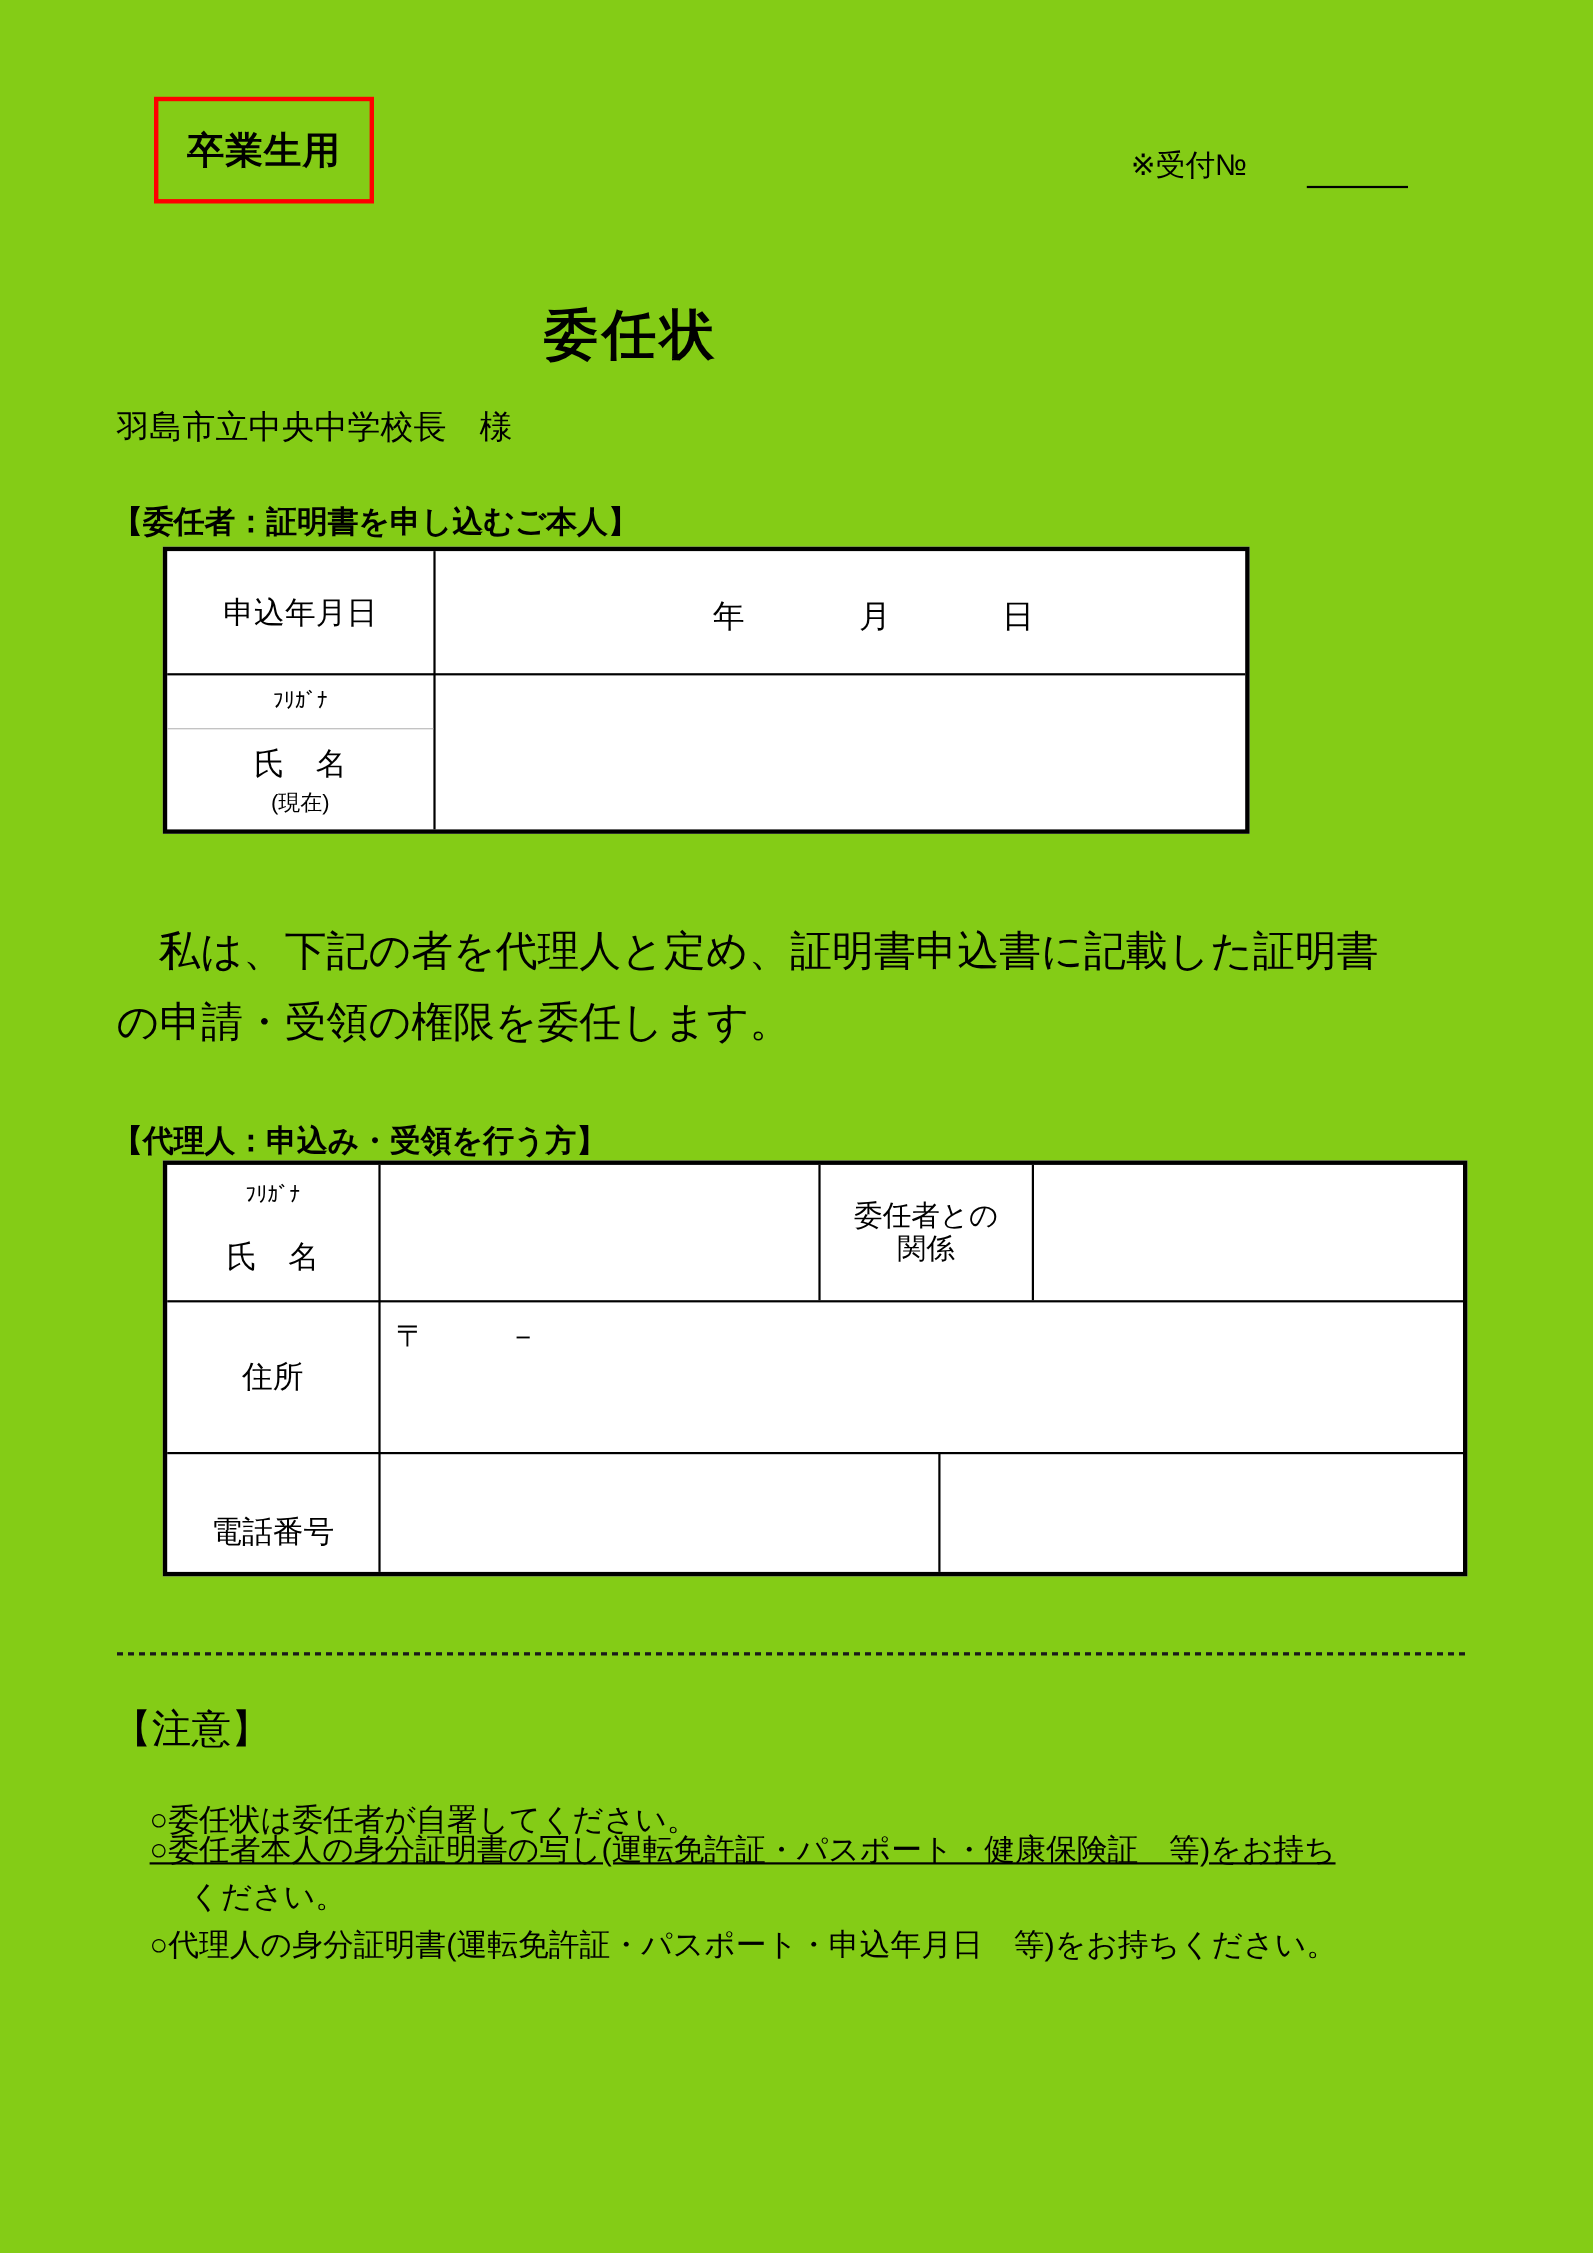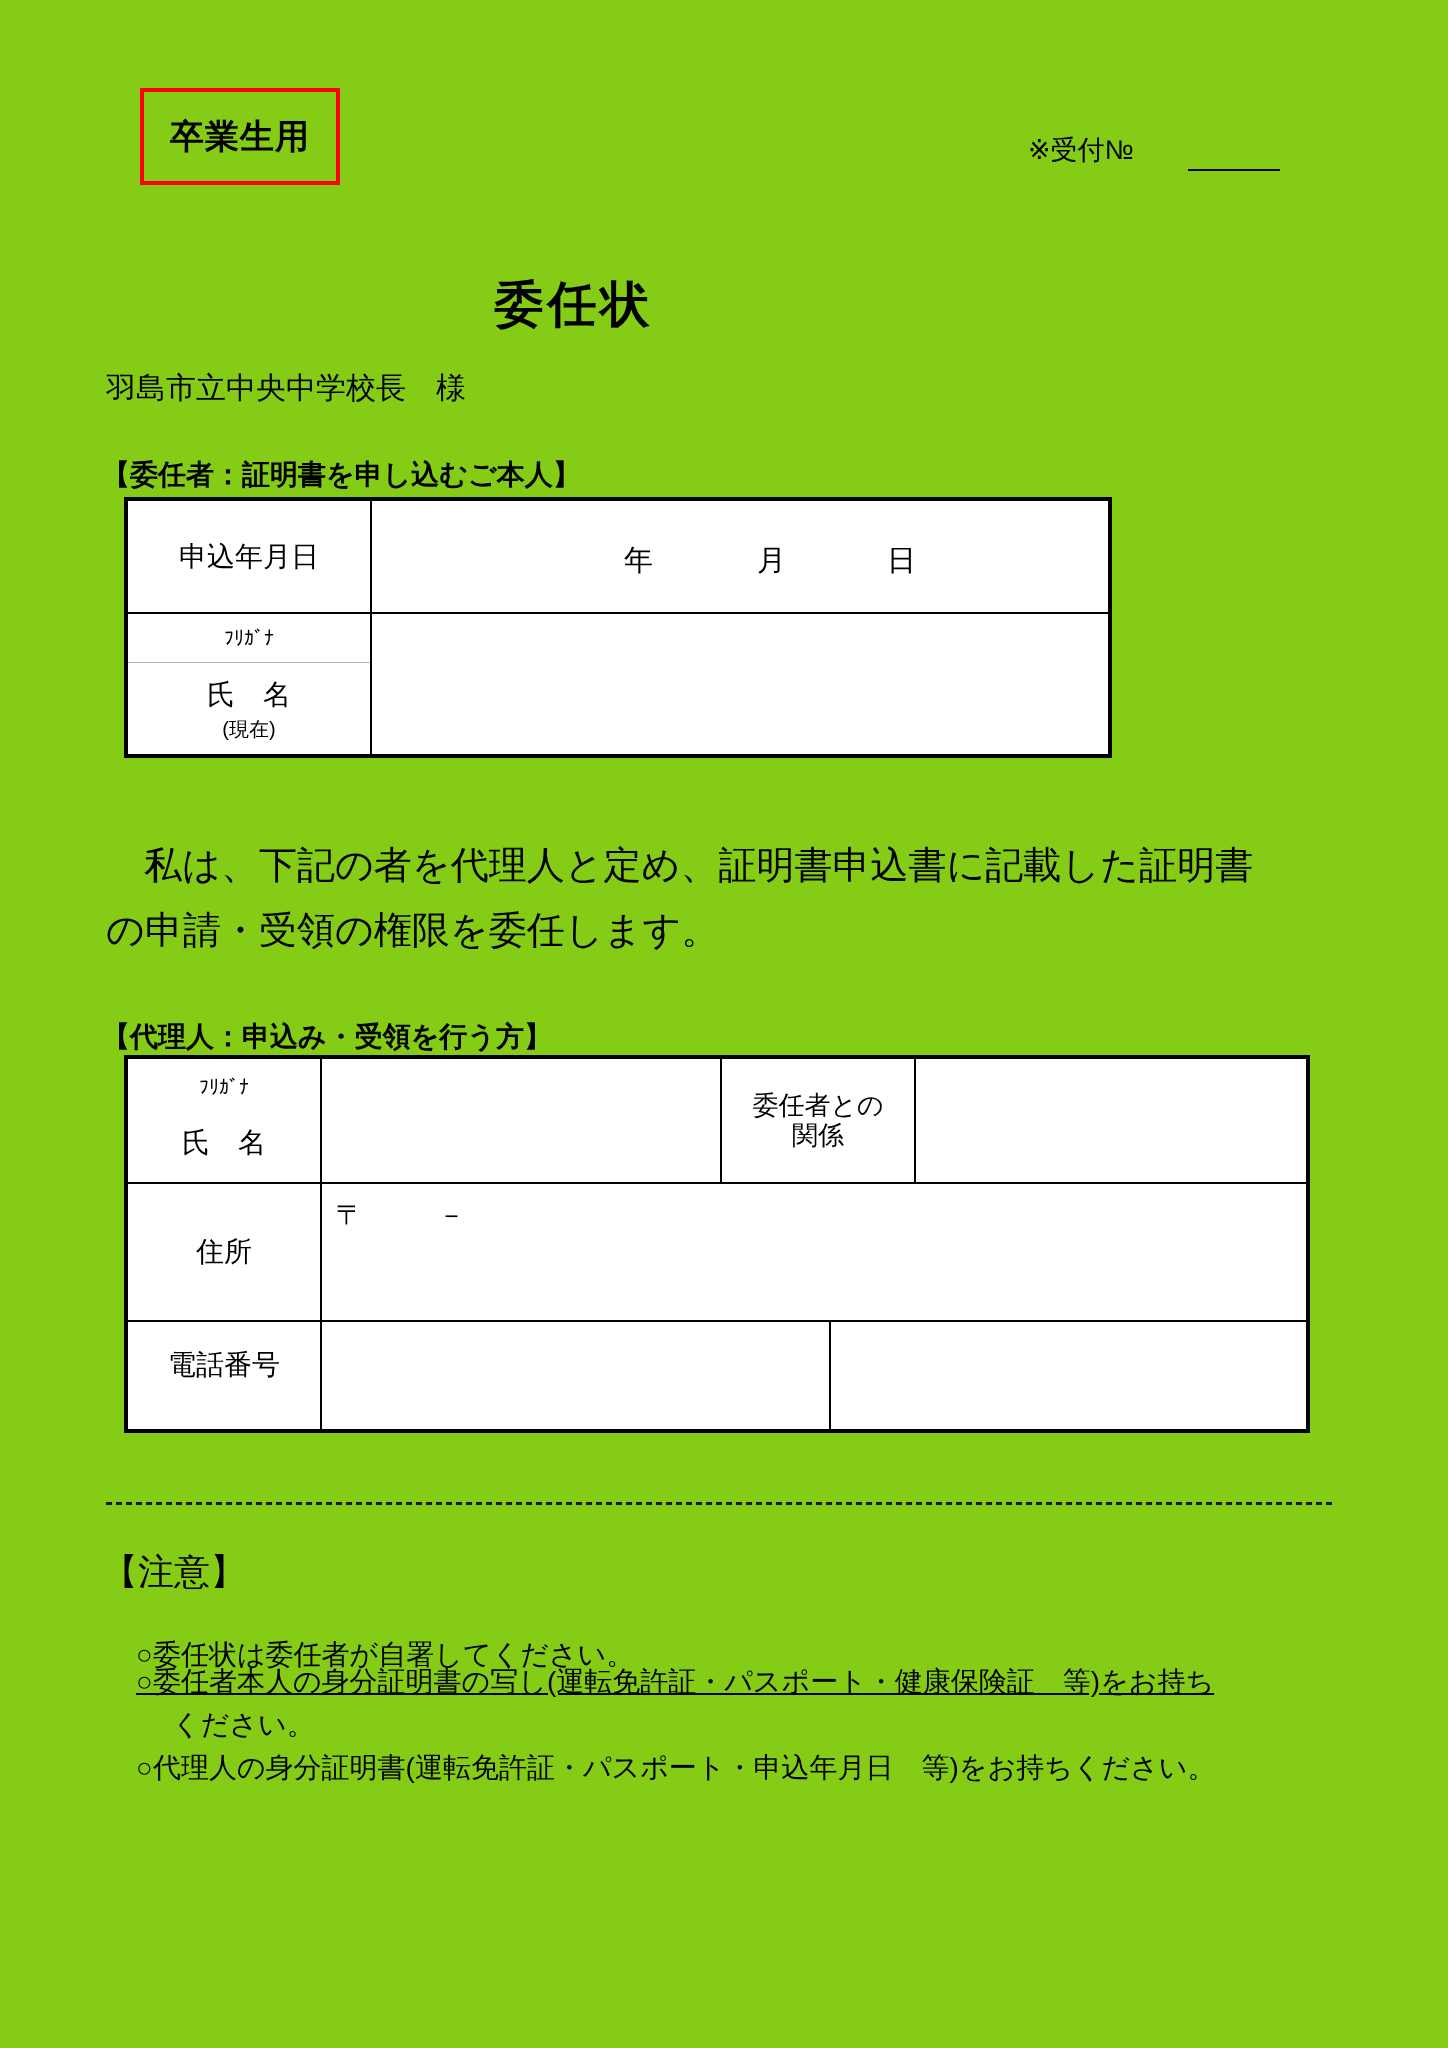--- a/index.html
+++ b/index.html
@@ -33,21 +33,21 @@
     left: 0; top: 272px; width: 1148px;
     text-align: center; font-size: 49px; font-weight: bold; letter-spacing: 4px;
   }
   .addressee { left: 106px; top: 368px; font-size: 30px; }
 
   .section-title { font-size: 28px; font-weight: bold; white-space: nowrap; }
   .sec1-title { left: 102px; top: 456px; }
   .sec2-title { left: 102px; top: 1018px; }
 
   
-  .tbl { border: 4px solid #000; background: #fff; }
+  .tbl { border: 4px solid #000; background: #fff; margin-left: 24px; }
   .tbl1 { left: 124px; top: 497px; width: 988px; height: 261px; }
   .tbl2 { left: 124px; top: 1055px; width: 1186px; height: 378px; }
   .vline, .hline { position: absolute; background: #000; }
   .hline-faint { position: absolute; background: #b5b5b5; }
 
   .cell-label { position: absolute; display: flex; align-items: center; justify-content: center; font-size: 28px; }
   .small-label { font-size: 20px; }
 
   
   .t1-v1 { left: 242px; top: 0; width: 2px; height: 253px; }
@@ -146,21 +146,21 @@
       <span>委任者との</span>
       <span>関係</span>
     </div>
     <div class="abs" style="left:788px; top:0; width:394px; height:123px;"></div>
 
     <div class="cell-label" style="left:0; top:125px; width:192px; height:136px;">住所</div>
     <div class="postal" style="left:208px; top:138px;">〒</div>
     <div class="postal" style="left:310px; top:138px;">－</div>
     <div class="abs" style="left:194px; top:125px; width:988px; height:136px;"></div>
 
-    <div class="cell-label" style="left:0; top:252px; width:192px; height:107px;">電話番号</div>
+    <div class="cell-label" style="left:0; top:280px; width:192px; height:107px;">電話番号</div>
     <div class="abs" style="left:194px; top:263px; width:507px; height:107px;"></div>
     <div class="abs" style="left:703px; top:263px; width:479px; height:107px;"></div>
   </div>
 
   <div class="abs dashed-sep"></div>
 
   <div class="abs notes-title">【注意】</div>
   <div class="note-line note-1">○委任状は委任者が自署してください。</div>
   <div class="note-line note-2">○委任者本人の身分証明書の写し(運転免許証・パスポート・健康保険証　等)をお持ち</div>
   <div class="note-line note-2b">ください。</div>

